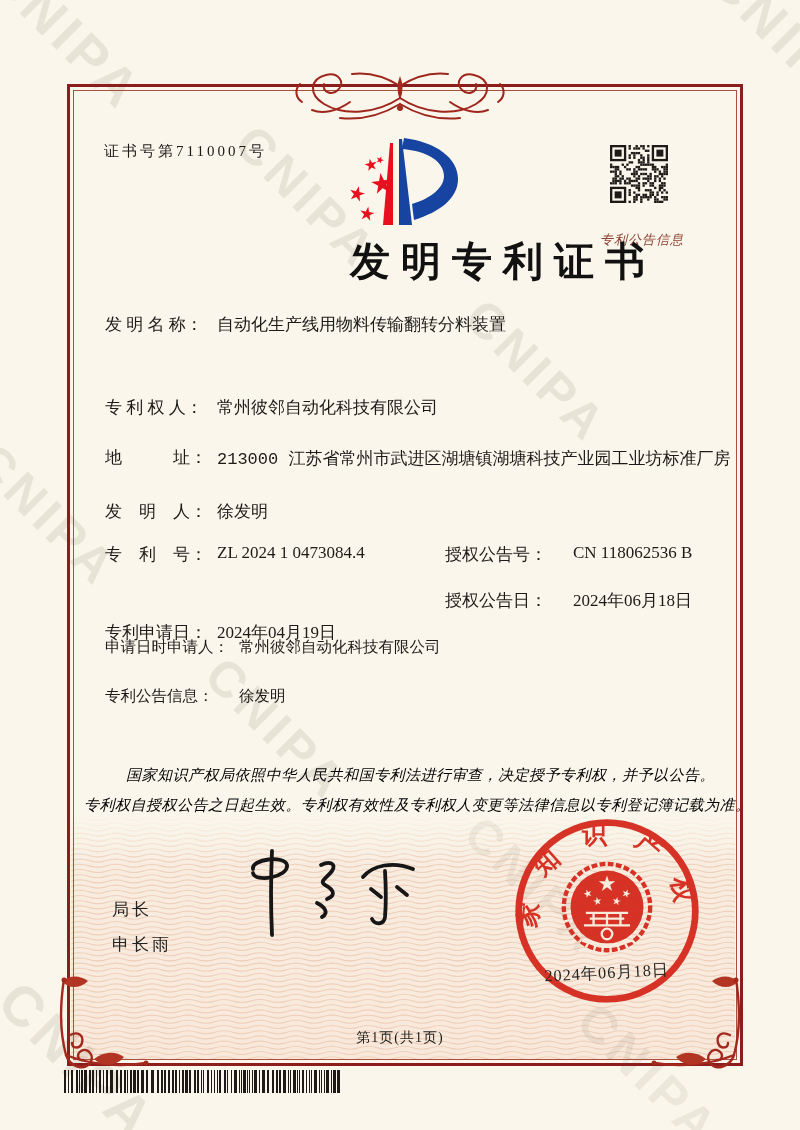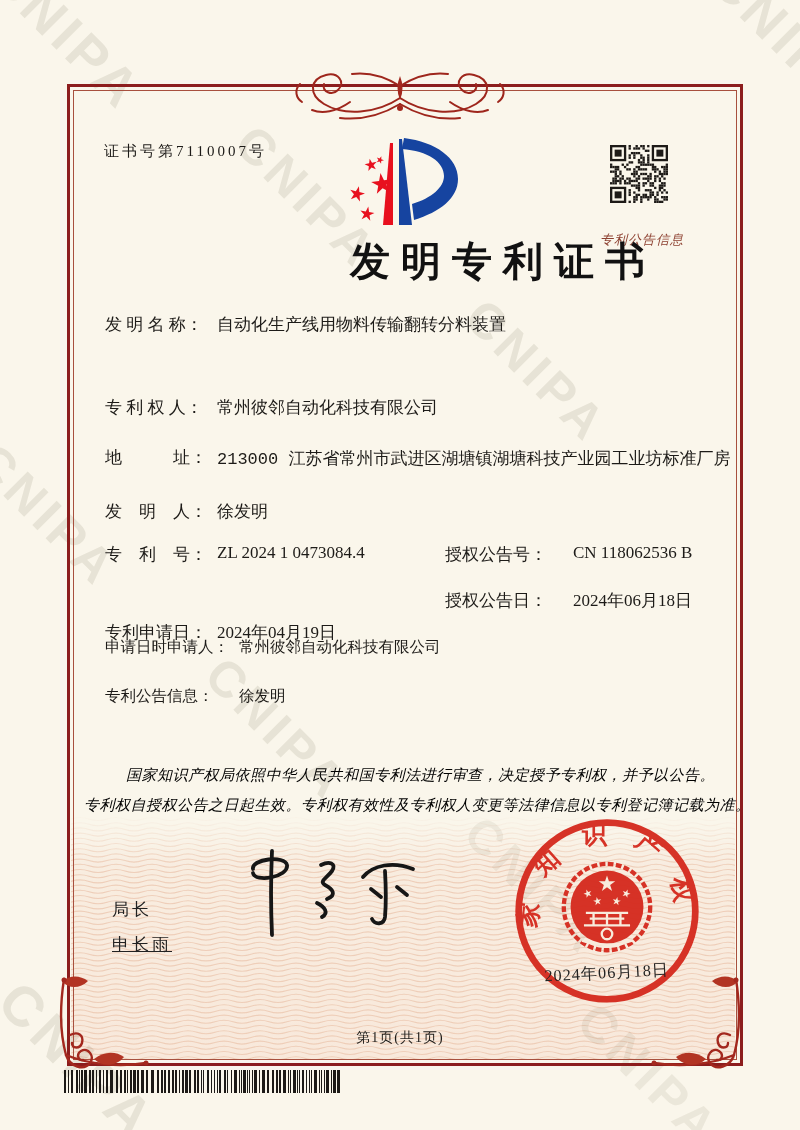--- a/index.html
+++ b/index.html
@@ -444,21 +444,21 @@
     <span class="lbl">申请日时申请人：</span><span class="val">常州彼邻自动化科技有限公司</span>
   </div>
   <div class="row small" style="top:686px;">
     <span class="lbl">专利公告信息：</span><span class="val">徐发明</span>
   </div>
 
   <div class="notice" style="left:126px;top:766px;">国家知识产权局依照中华人民共和国专利法进行审查，决定授予专利权，并予以公告。</div>
   <div class="notice" style="left:84px;top:796px;">专利权自授权公告之日起生效。专利权有效性及专利权人变更等法律信息以专利登记簿记载为准。</div>
 
   <div class="dir" style="top:889px;">局长</div>
-  <div class="dir" style="top:924px;text-decoration:underline;">申长雨</div>
+  <div class="dir" style="top:924px;">申长雨</div>
   <svg class="sig" width="210" height="100" viewBox="0 0 210 100">
     <g stroke="#161616" fill="none" stroke-width="3.8" stroke-linecap="round" stroke-linejoin="round">
       <path d="M47,8 C46,30 46,70 47,92"></path>
       <path d="M28,26 C26,16 60,12 62,22 C64,34 30,40 28,30"></path>
       <path d="M96,22 C104,18 112,20 107,28 C101,36 94,38 100,42 C108,46 112,52 102,56"></path>
       <path d="M92,60 C100,64 104,70 97,74"></path>
       <path d="M138,34 C148,22 168,18 188,26"></path>
       <path d="M160,28 C161,45 161,62 160,74 C159,82 150,82 147,76"></path>
       <path d="M146,46 l10,8"></path>
       <path d="M172,44 l10,8"></path>

